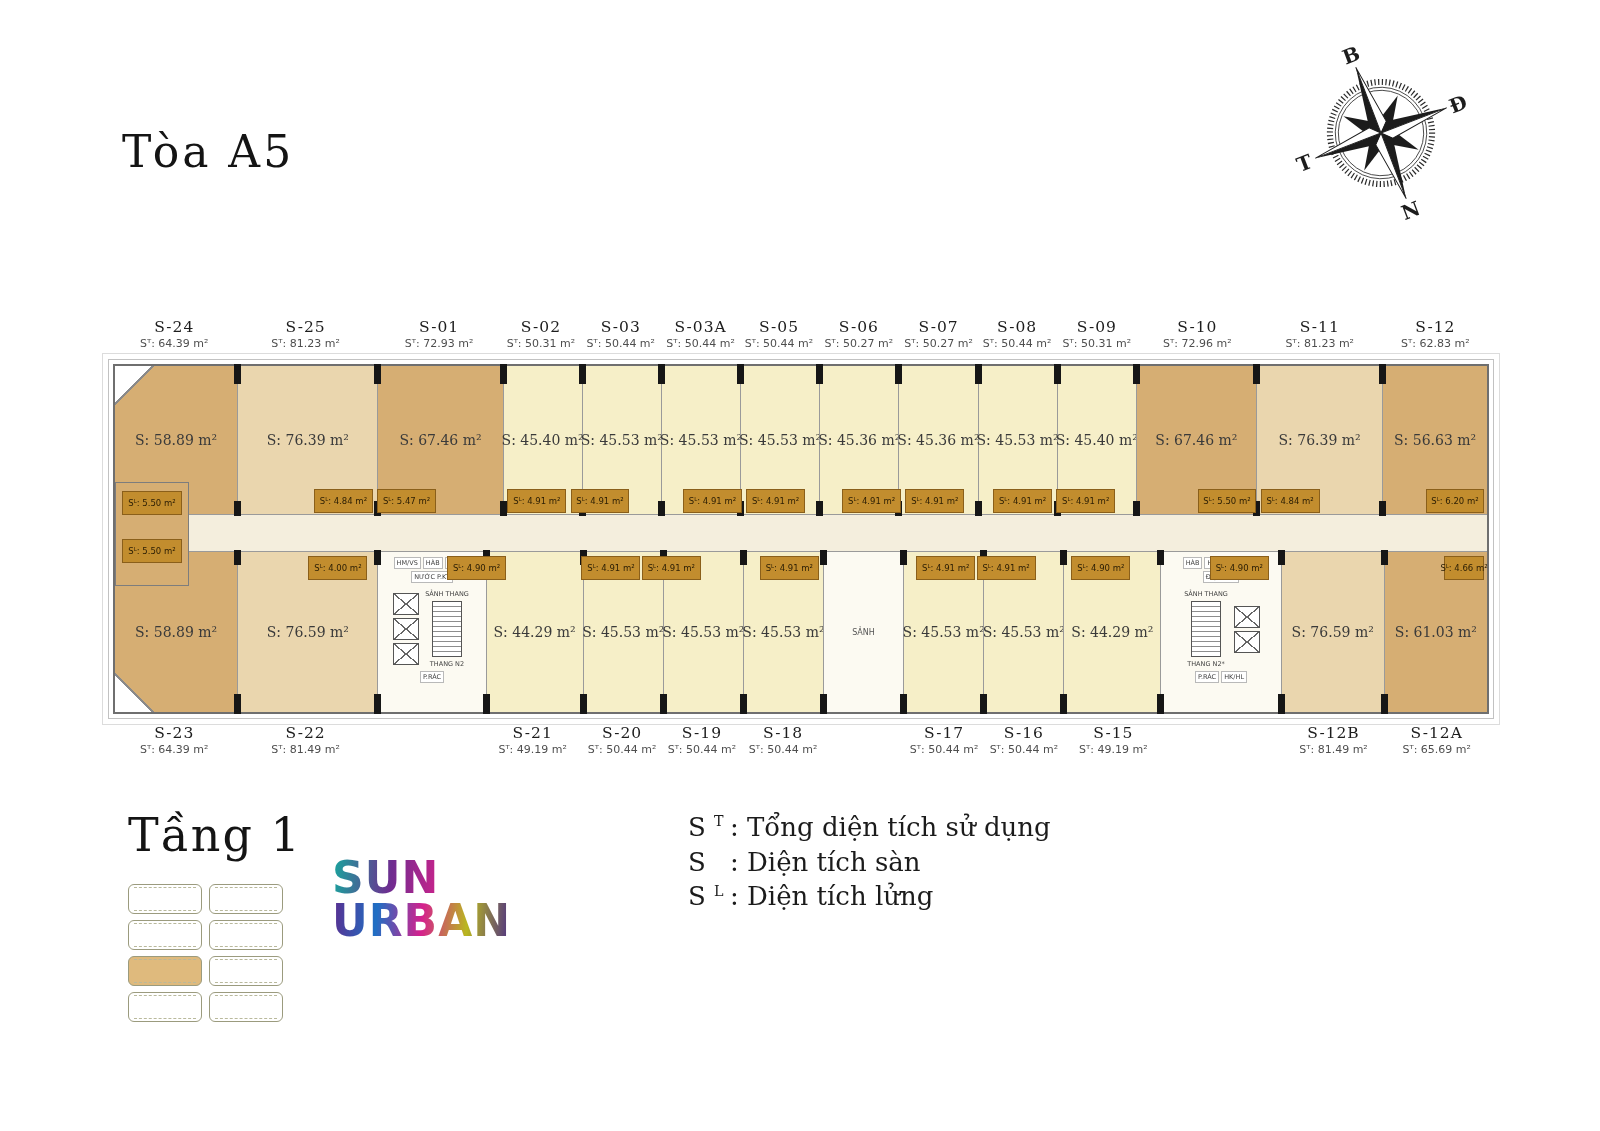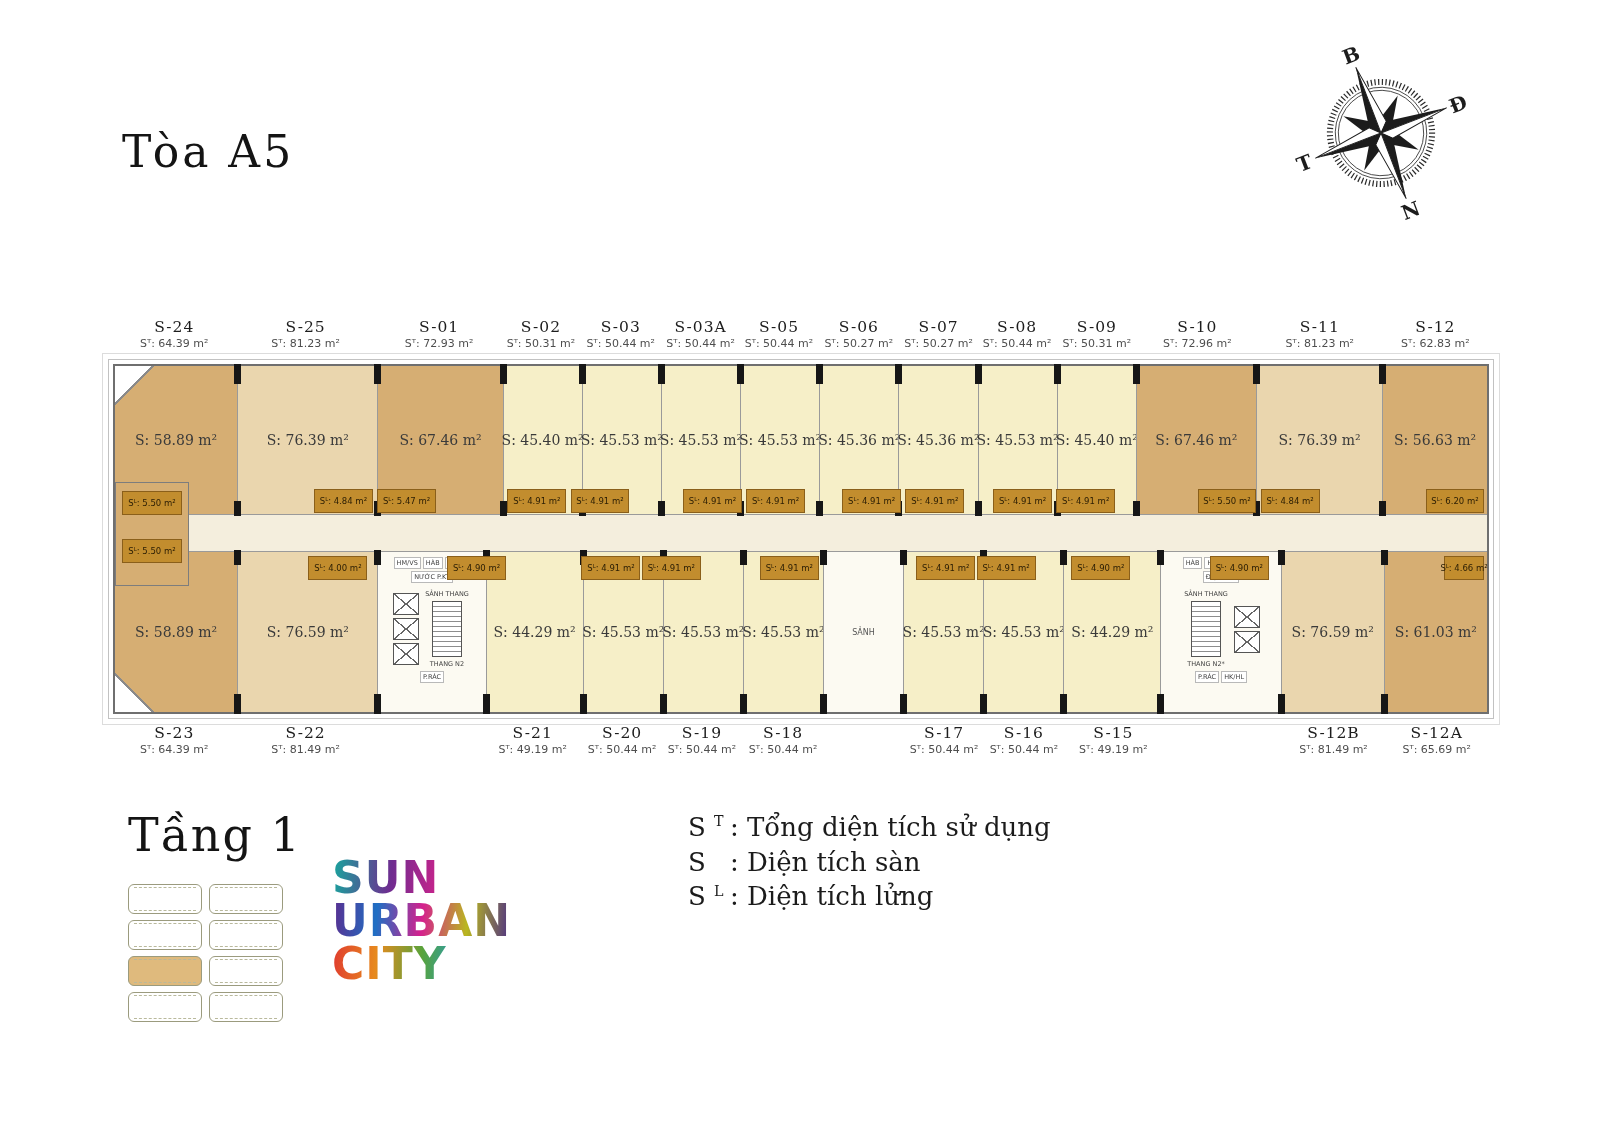--- a/index.html
+++ b/index.html
@@ -424,21 +424,20 @@
     <div class="kp"></div>
     <div class="kp hl"></div>
     <div class="kp"></div>
     <div class="kp"></div>
     <div class="kp"></div>
   </div>
 
   <div class="logo">
     <div class="lg1">SUN</div>
     <div class="lg2">URBAN</div>
-    <div class="lg3">CITY</div>
   </div>
 
   <div class="legend">
     <div><span class="sym">S</span><sup>T</sup><span>: Tổng diện tích sử dụng</span></div>
     <div><span class="sym">S</span><sup></sup><span>: Diện tích sàn</span></div>
     <div><span class="sym">S</span><sup>L</sup><span>: Diện tích lửng</span></div>
   </div>
 
 
 </div>

